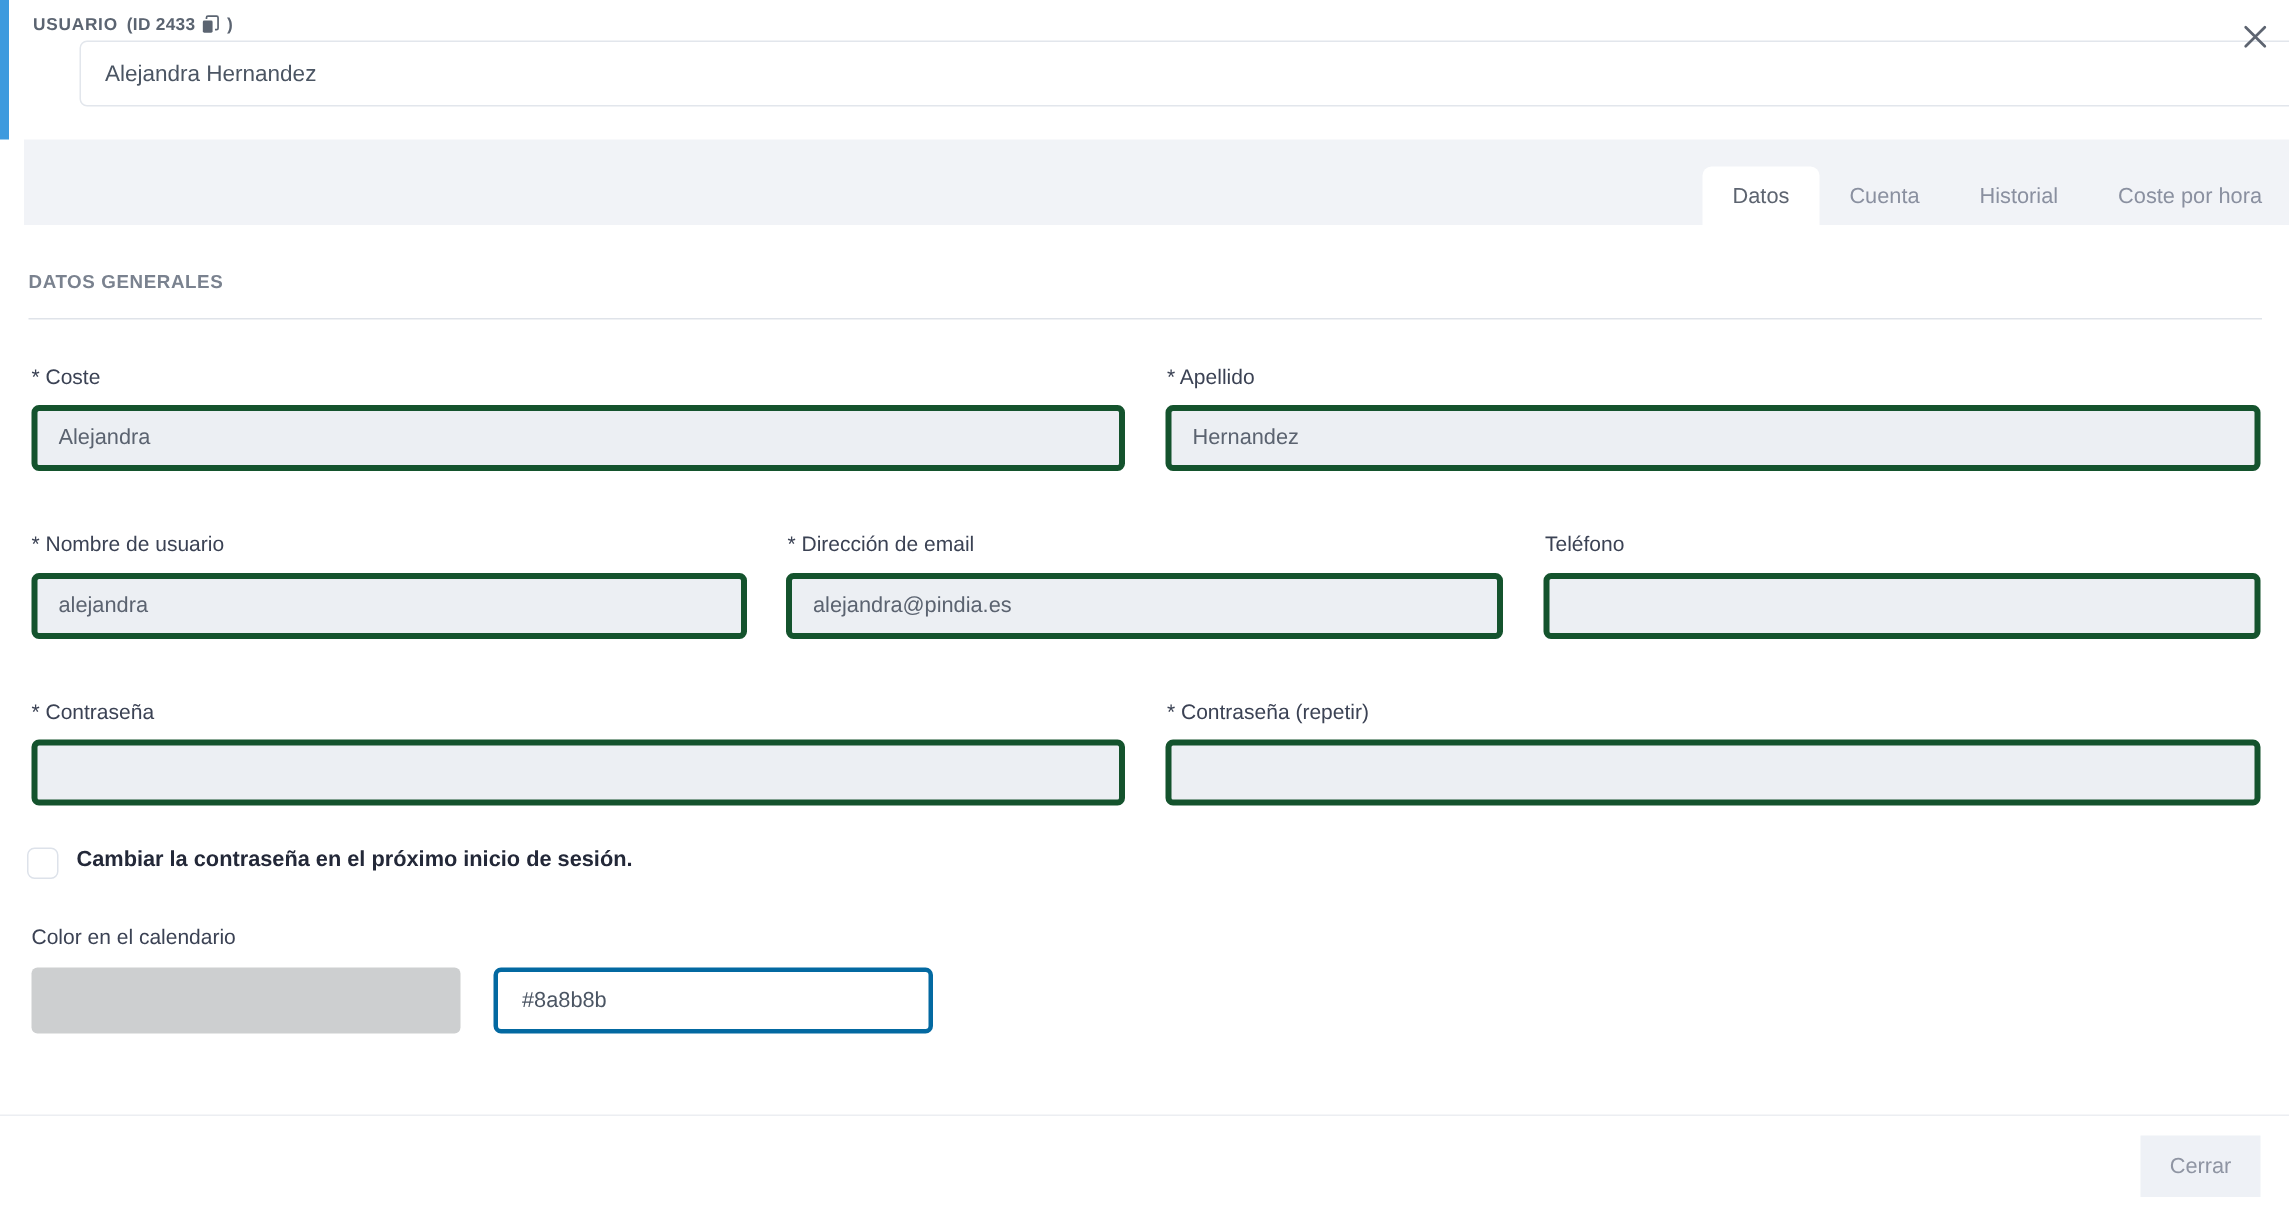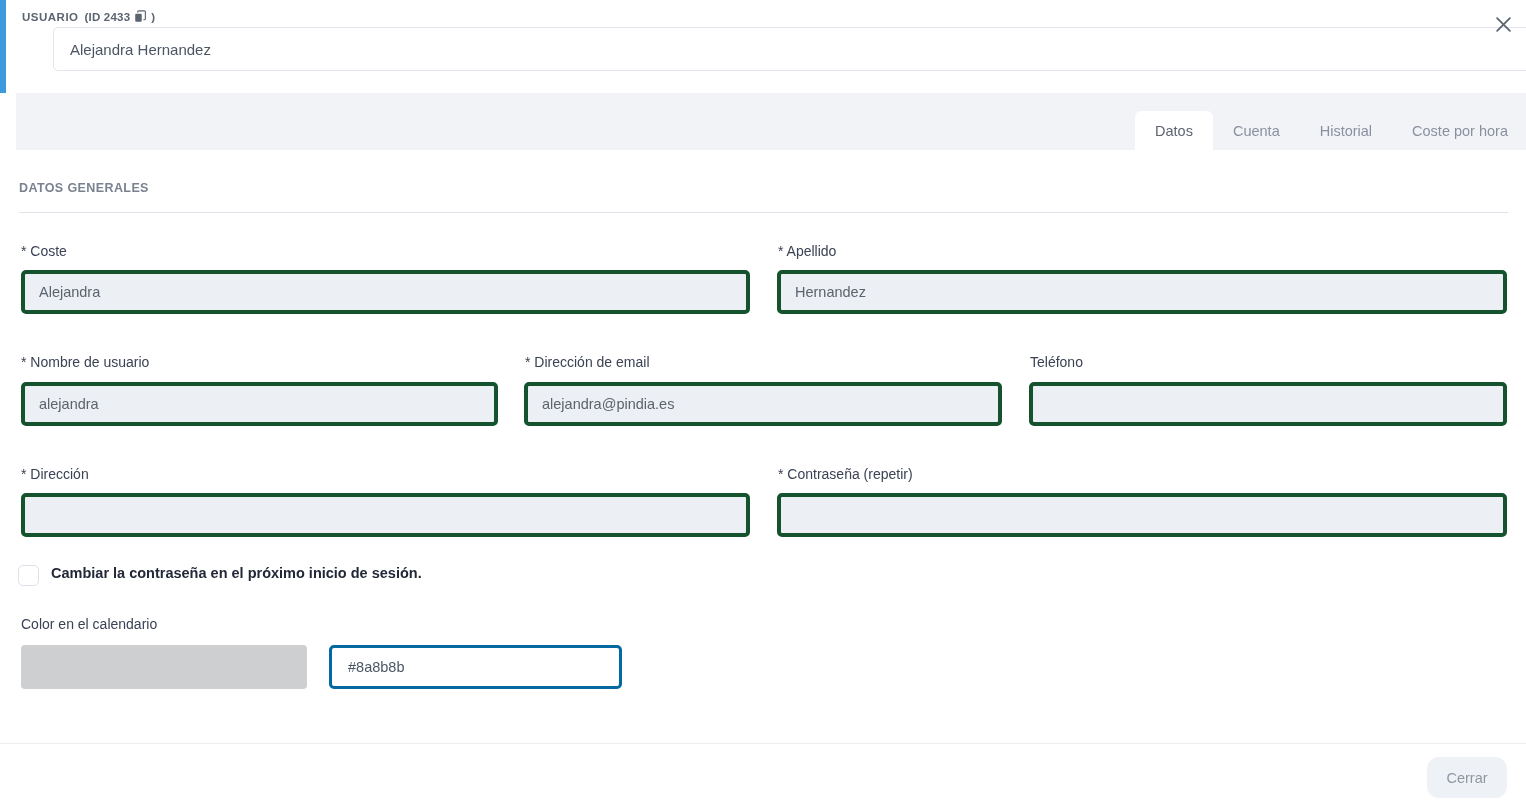--- a/index.html
+++ b/index.html
@@ -206,21 +206,21 @@
     width: 1526px; height: 65px;
     background: #ffffff;
     border-top: 1px solid #eceef2;
   }
   .footer-btn {
     position: absolute;
     right: 19px; top: 13px;
     width: 80px; height: 41px;
     background: #eef1f6;
     border: none;
-    border-radius: 12px;
+    border-radius: 0;
     font-size: 14.5px;
     color: #8f95a3;
     cursor: pointer;
     font-family: "Liberation Sans", sans-serif;
   }
 </style>
 </head>
 <body>
 
 <div id="app">
@@ -279,21 +279,21 @@
 
     <div class="field-label" style="left:21px; top:204px;">* Nombre de usuario</div>
     <input class="field-box" style="left: 21px; top: 232px; width: 477px;" value="alejandra">
 
     <div class="field-label" style="left:525px; top:204px;">* Dirección de email</div>
     <input class="field-box" style="left: 524px; top: 232px; width: 478px;" value="alejandra@pindia.es">
 
     <div class="field-label" style="left:1030px; top:204px;">Teléfono</div>
     <input class="field-box" style="left: 1029px; top: 232px; width: 478px;" value="">
 
-    <div class="field-label" style="left:21px; top:316px;">* Dirección</div>
+    <div class="field-label" style="left:21px; top:316px;">* Contraseña</div>
     <input class="field-box" type="password" style="left: 21px; top: 343px; width: 729px;" value="">
 
     <div class="field-label" style="left:778px; top:316px;">* Contraseña (repetir)</div>
     <input class="field-box" type="password" style="left: 777px; top: 343px; width: 730px;" value="">
 
     <div class="checkbox-row">
       <div class="checkbox"></div>
       <div class="checkbox-label">Cambiar la contraseña en el próximo inicio de sesión.</div>
     </div>
 

